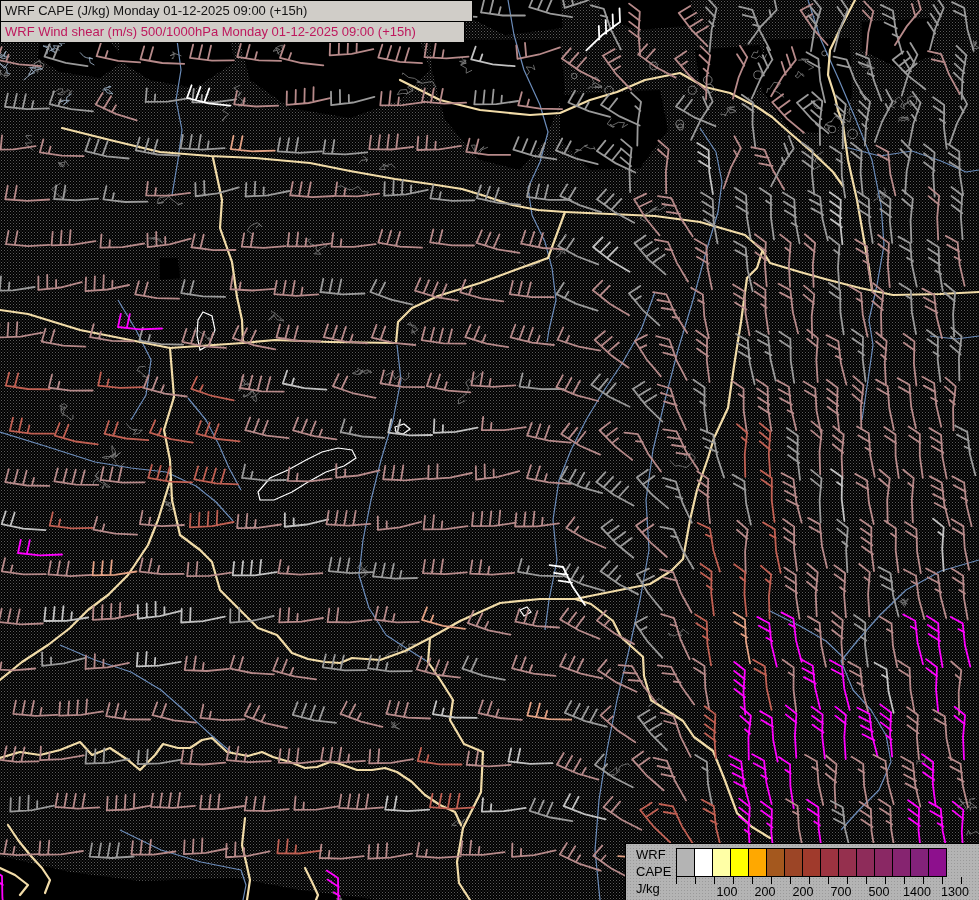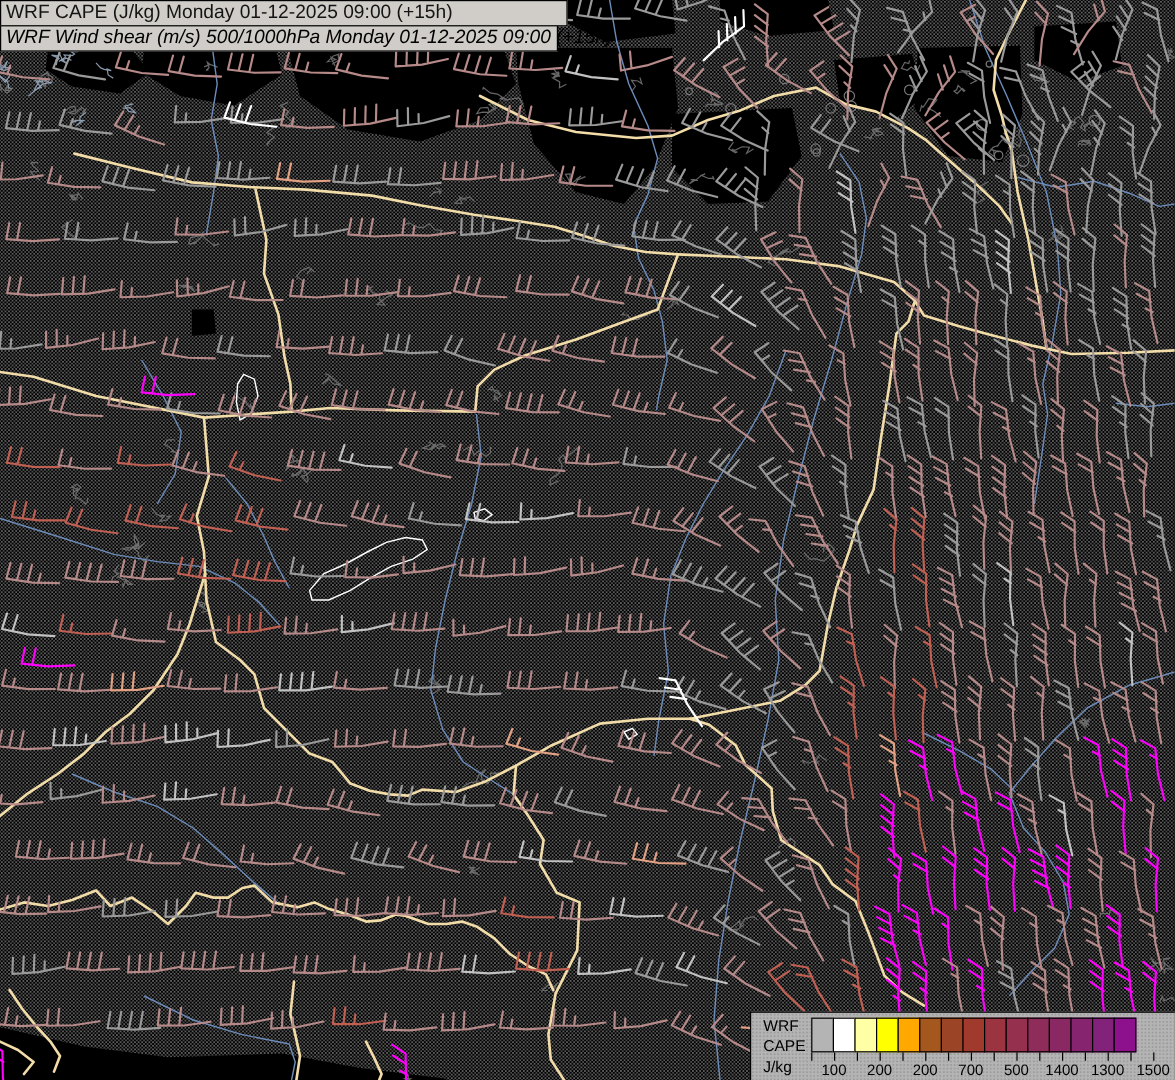--- a/index.html
+++ b/index.html
@@ -6,35 +6,35 @@
   #app{position:relative;width:979px;height:900px;overflow:hidden;
        font-family:"Liberation Sans",sans-serif;}
   .map-bg{position:absolute;inset:0;background-color:#000;
     background-image:
       radial-gradient(circle,#5c5c5c 0.6px,transparent 0.95px),
       radial-gradient(circle,#4a4a4a 0.6px,transparent 0.95px);
     background-size:3px 3px,3px 3px;
     background-position:0 0,1.5px 1.5px;}
   svg#map{position:absolute;inset:0;}
   .titlebar{position:absolute;left:0;height:20px;background:#d0cdc8;
-    border:1px solid #000;font-size:16px;line-height:19px;
+    border:1px solid #000;font-size:13px;line-height:19px;
     padding:0 5px 0 4px;white-space:nowrap;}
   .titlebar.t1{top:0;width:462px;color:#141414;}
-  .titlebar.t2{top:21px;width:454px;color:#000000;font-style:italic;}
+  .titlebar.t2{top:21px;width:454px;color:#be185d;}
   .legend{position:absolute;left:625px;top:843px;width:354px;height:57px;
     background:#b4b4b4;border-top:1px solid #000;border-left:1px solid #000;
     background-image:radial-gradient(circle,#9a9a9a 0.5px,transparent 0.8px);
     background-size:3px 3px;text-decoration:underline;}
   .leg-label{position:absolute;left:10px;color:#000;font-size:13px;}
   .leg-boxes{position:absolute;left:50px;top:4px;height:29px;display:flex;}
   .leg-box{width:19px;height:29px;border:1px solid #000;margin-right:-1px;box-sizing:border-box;}
   .leg-box.hatched{background-image:repeating-linear-gradient(45deg,#8a8a8a 0 1px,transparent 1px 5px);}
   .leg-tick{position:absolute;top:33px;width:1px;height:7px;background:#000;}
   .leg-num{position:absolute;top:41px;transform:translateX(-50%);
-    color:#000;font-size:12.5px;}
+    color:#000;font-size:12.5px;margin-left:32px;}
 </style>
 </head>
 <body>
 
 <div id="app">
   <div class="map-bg"></div>
   <svg id="map" width="979" height="900">
       <path d="M40,42L110,42L125,60L100,78L60,72L38,58Z" fill="#000000" stroke="none"></path>
       <path d="M120,42L230,42L235,62L195,88L150,80L118,60Z" fill="#000000" stroke="none"></path>
       <path d="M240,42L420,42L430,70L400,100L350,118L290,108L250,80Z" fill="#000000" stroke="none"></path>

